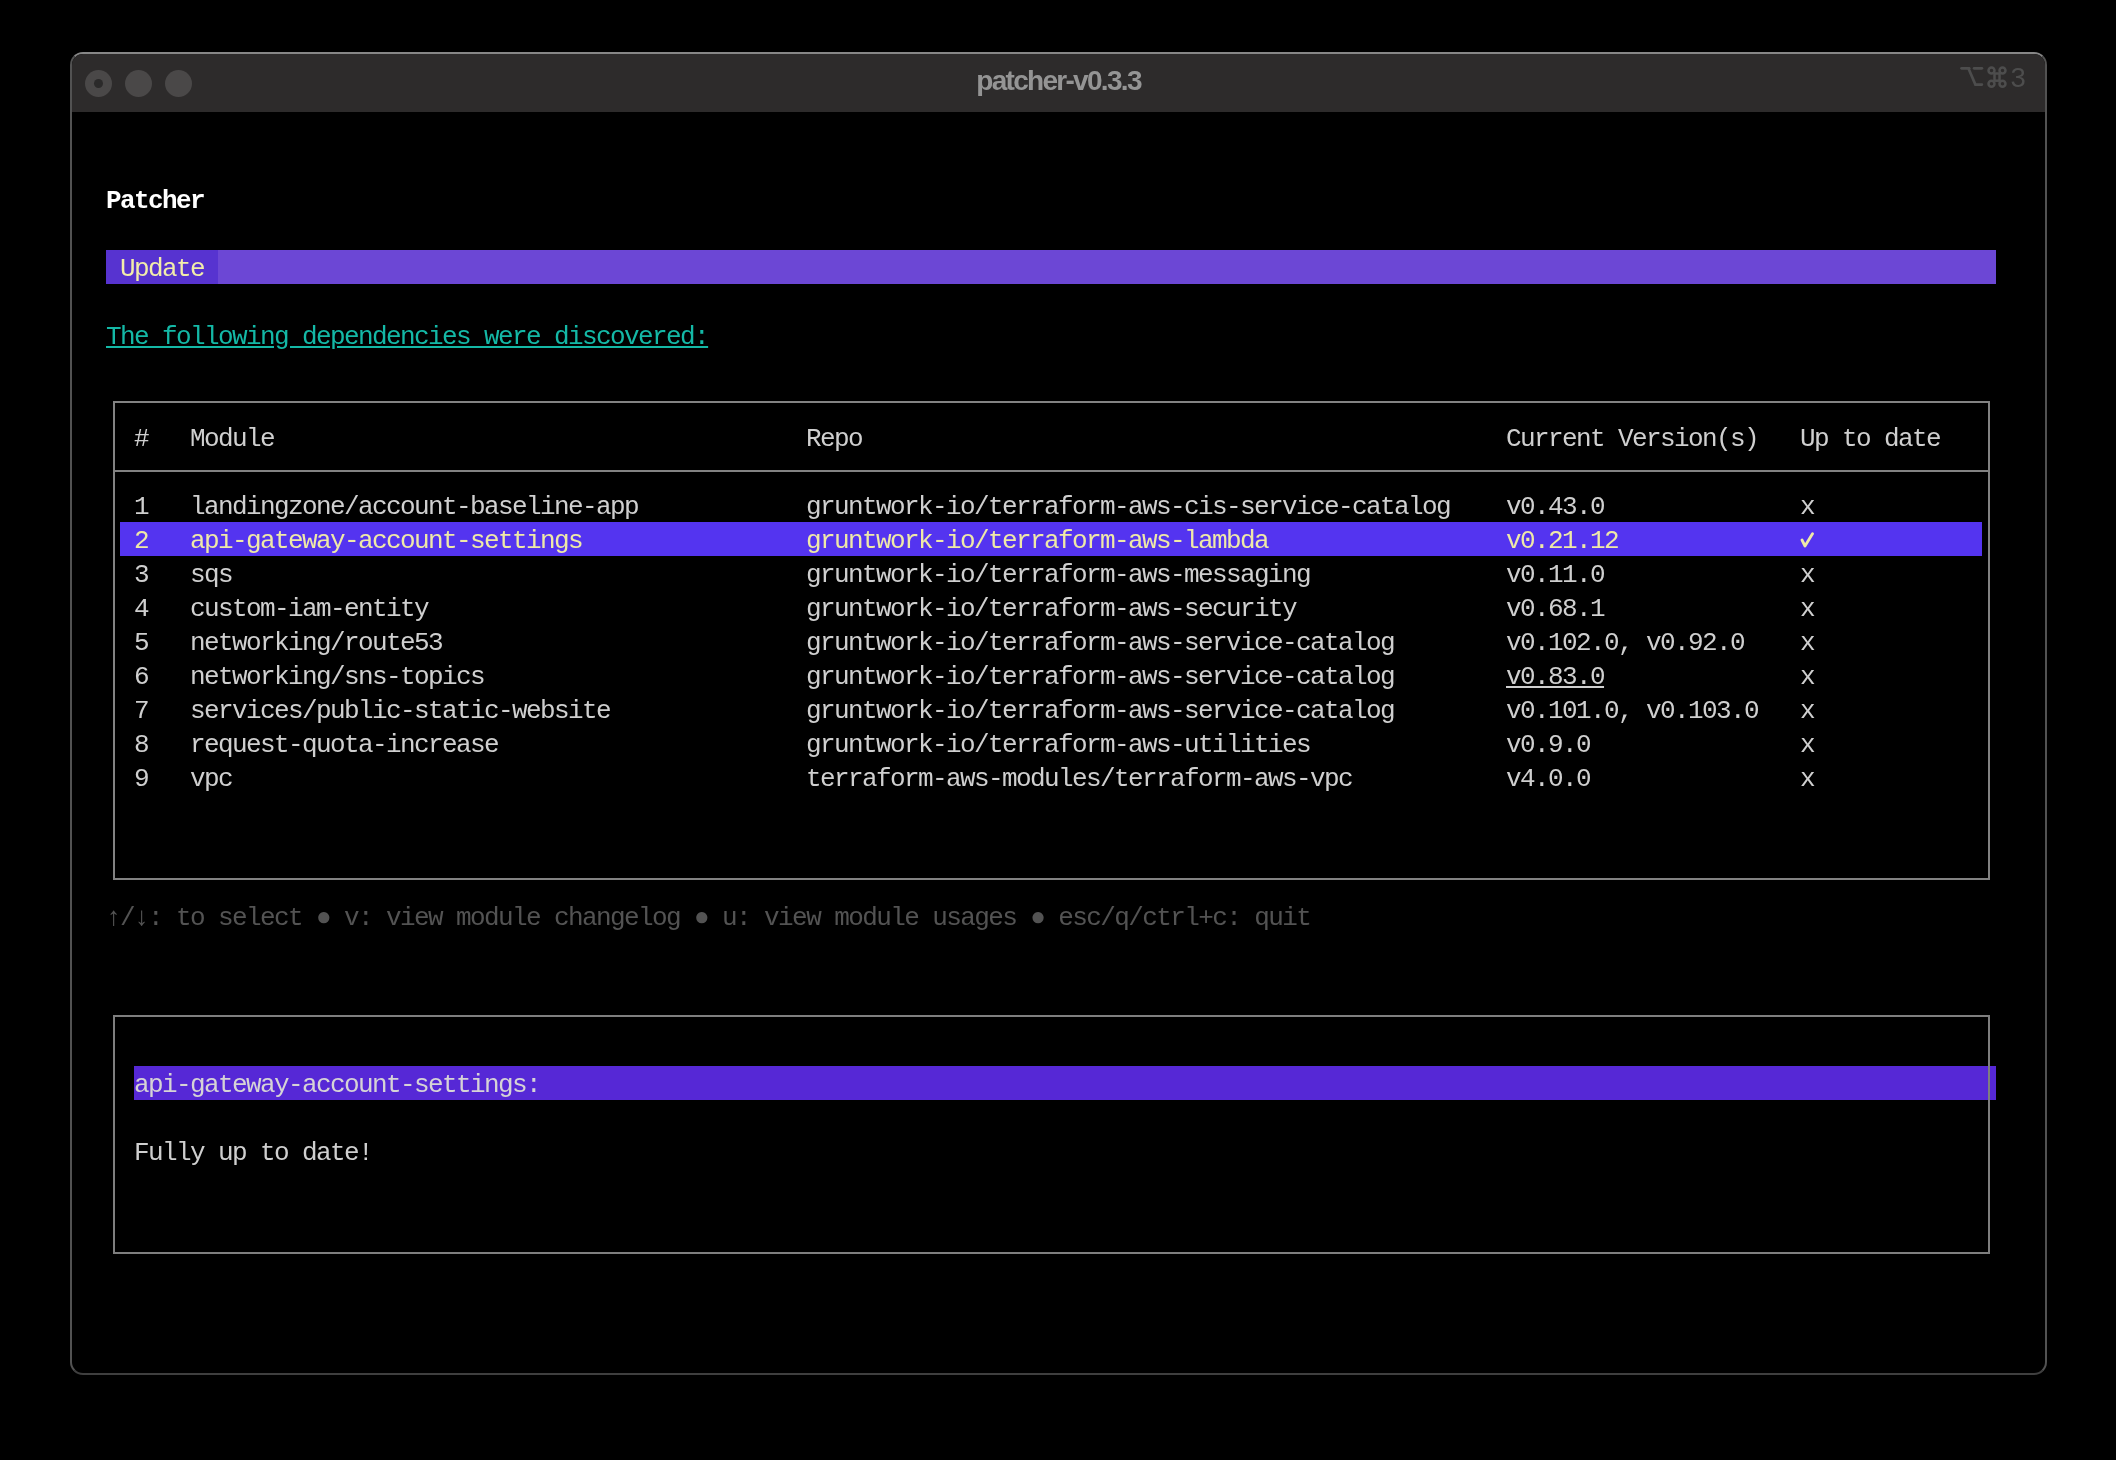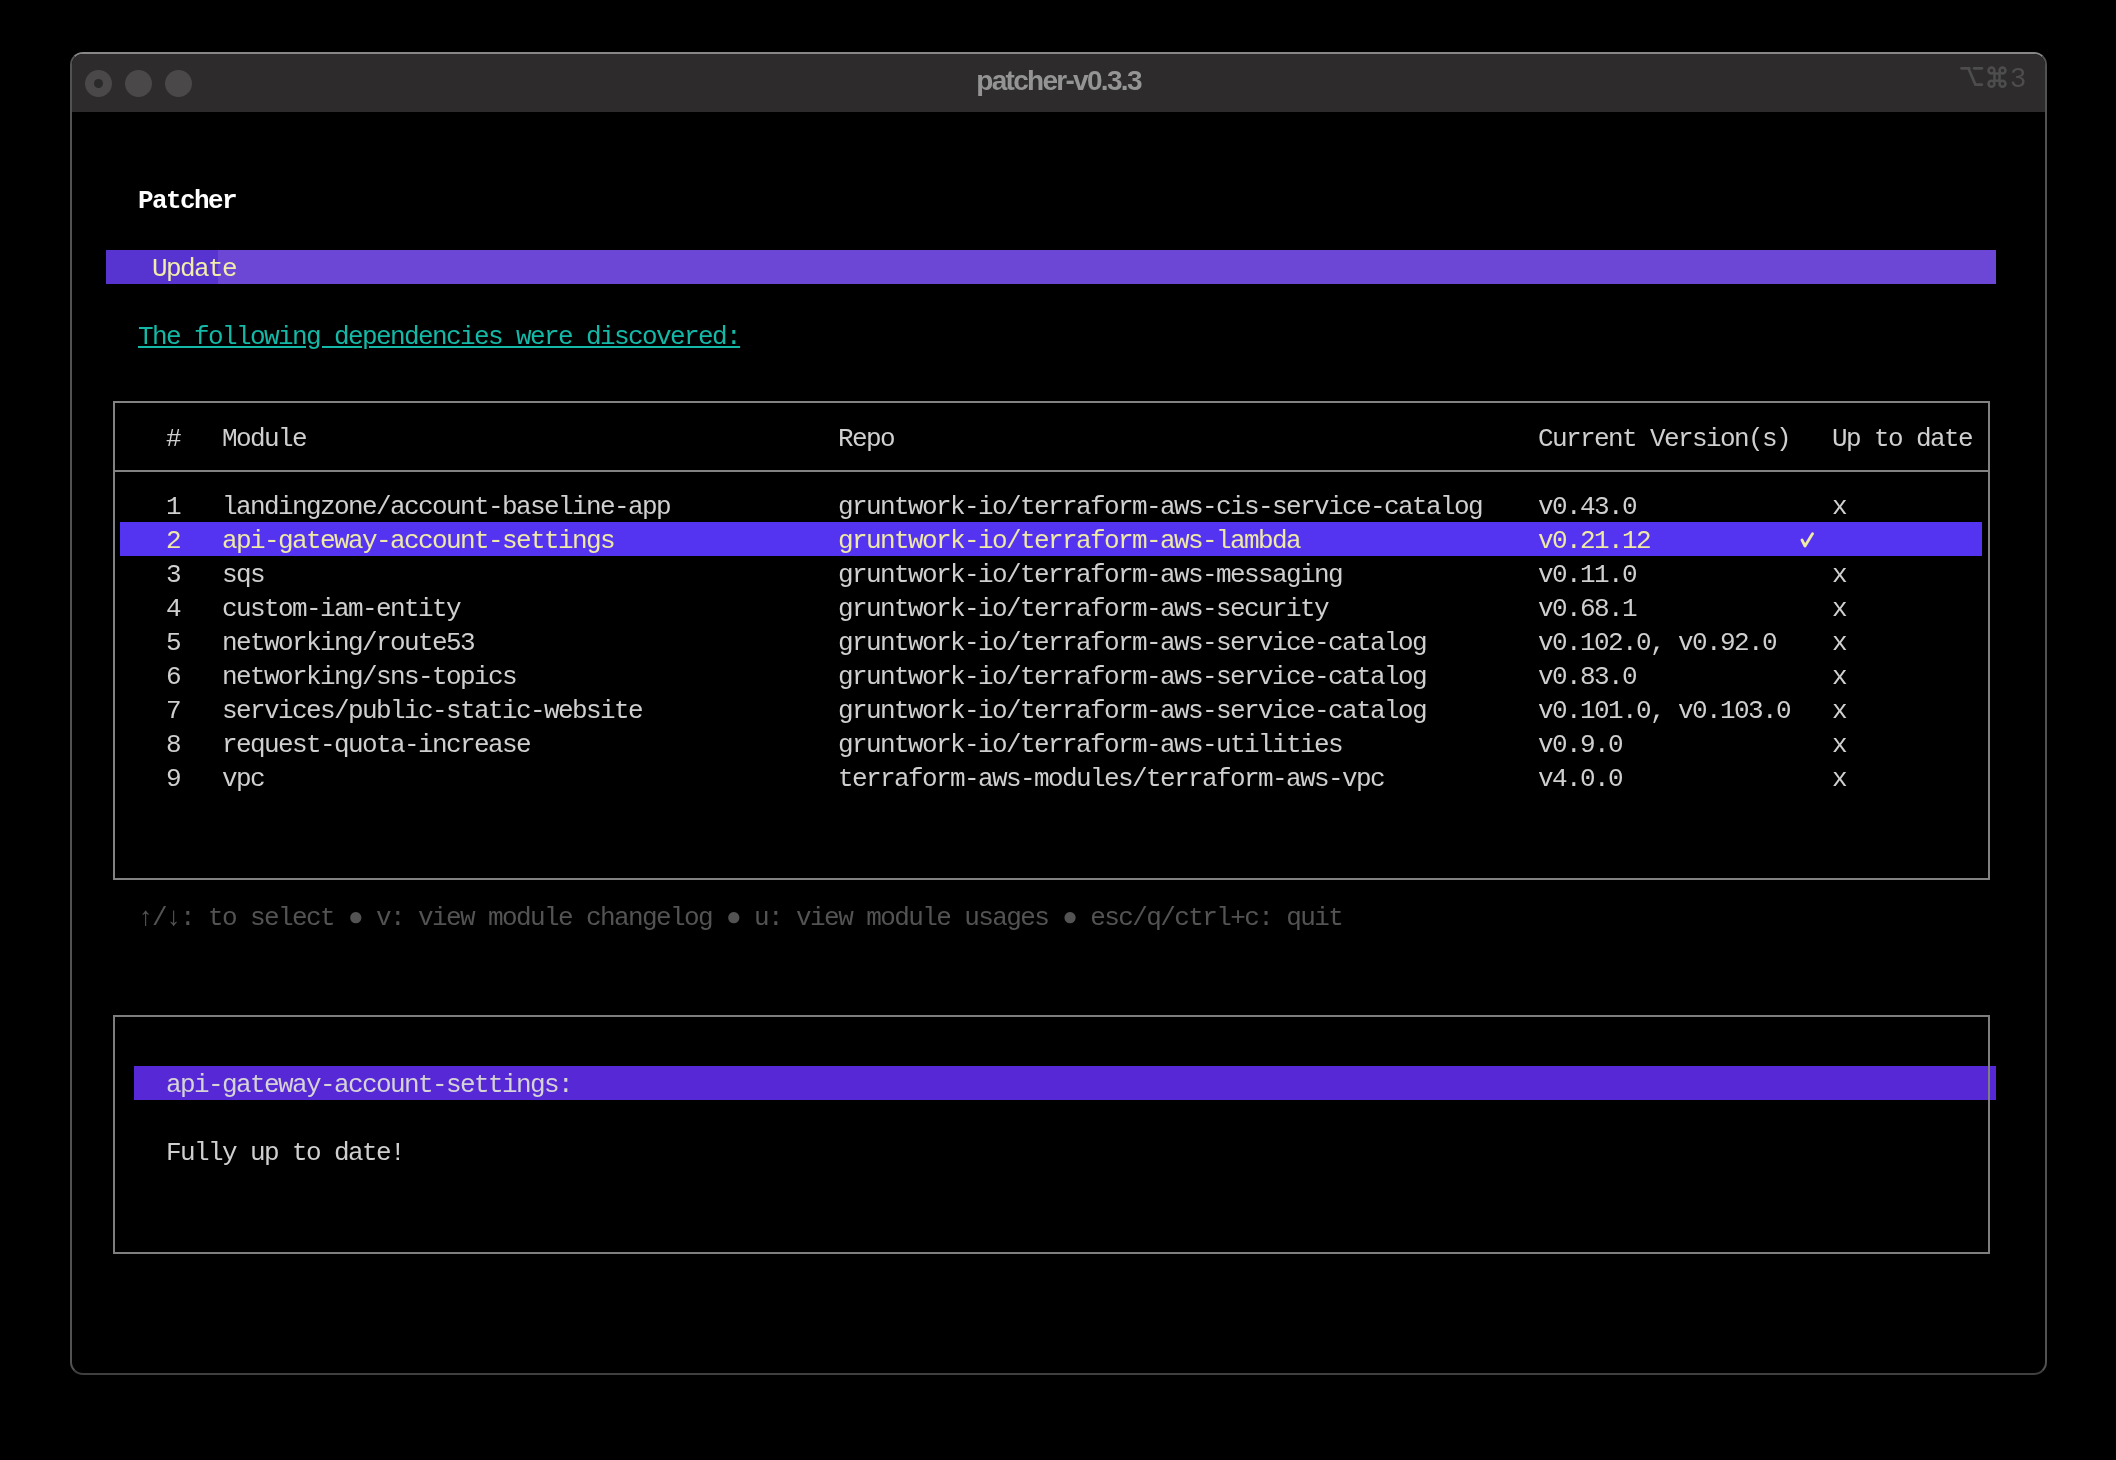--- a/index.html
+++ b/index.html
@@ -7,21 +7,21 @@
   #win{position:absolute;left:70px;top:52px;width:1977px;height:1323px;
        background:#000;border-radius:13px;box-sizing:border-box;
        border:2px solid #525252;border-top-color:#878787;border-bottom-color:#3f3f3f;overflow:hidden;}
   #tbar{position:absolute;left:0;top:0;width:100%;height:58px;background:#2d2b2b;}
   .tl{position:absolute;top:15.5px;width:27px;height:27px;border-radius:50%;background:#4a4848;}
   #tl1{left:12.5px;} #tl2{left:52.5px;} #tl3{left:92.5px;}
   #tl1 i{position:absolute;left:9px;top:9px;width:9px;height:9px;border-radius:50%;background:#2b2a2a;display:block;}
   #title{position:absolute;left:0;top:0;width:100%;height:58px;line-height:53px;text-align:center;
          font-family:"Liberation Sans",sans-serif;font-weight:bold;font-size:28px;letter-spacing:-1.7px;color:#949494;}
   .m{position:absolute;white-space:pre;font-family:"Liberation Mono",monospace;
-     font-size:26px;letter-spacing:-1.6px;line-height:34px;padding-top:1.5px;color:#cfcfcf;margin-left:32px;}
+     font-size:26px;letter-spacing:-1.6px;line-height:34px;padding-top:1.5px;color:#cfcfcf;}
   .box{position:absolute;box-sizing:border-box;border:2px solid #828282;}
 </style>
 </head>
 <body>
 <div id="win">
   <div id="tbar">
     <div class="tl" id="tl1">
         <i></i>
       </div>
     <div class="tl" id="tl2"></div>
@@ -89,21 +89,21 @@
 
 <div class="m" style="left:134px;top:624px;">5</div>
 <div class="m" style="left:190px;top:624px;">networking/route53</div>
 <div class="m" style="left:806px;top:624px;">gruntwork-io/terraform-aws-service-catalog</div>
 <div class="m" style="left:1506px;top:624px;">v0.102.0, v0.92.0</div>
 <div class="m" style="left:1800px;top:624px;">x</div>
 
 <div class="m" style="left:134px;top:658px;">6</div>
 <div class="m" style="left:190px;top:658px;">networking/sns-topics</div>
 <div class="m" style="left:806px;top:658px;">gruntwork-io/terraform-aws-service-catalog</div>
-<div class="m" style="left:1506px;top:658px;">v0.83.0</div>
+<div class="m" style="left:1506px;top:658px;text-decoration:underline;">v0.83.0</div>
 <div class="m" style="left:1800px;top:658px;">x</div>
 
 <div class="m" style="left:134px;top:692px;">7</div>
 <div class="m" style="left:190px;top:692px;">services/public-static-website</div>
 <div class="m" style="left:806px;top:692px;">gruntwork-io/terraform-aws-service-catalog</div>
 <div class="m" style="left:1506px;top:692px;">v0.101.0, v0.103.0</div>
 <div class="m" style="left:1800px;top:692px;">x</div>
 
 <div class="m" style="left:134px;top:726px;">8</div>
 <div class="m" style="left:190px;top:726px;">request-quota-increase</div>

